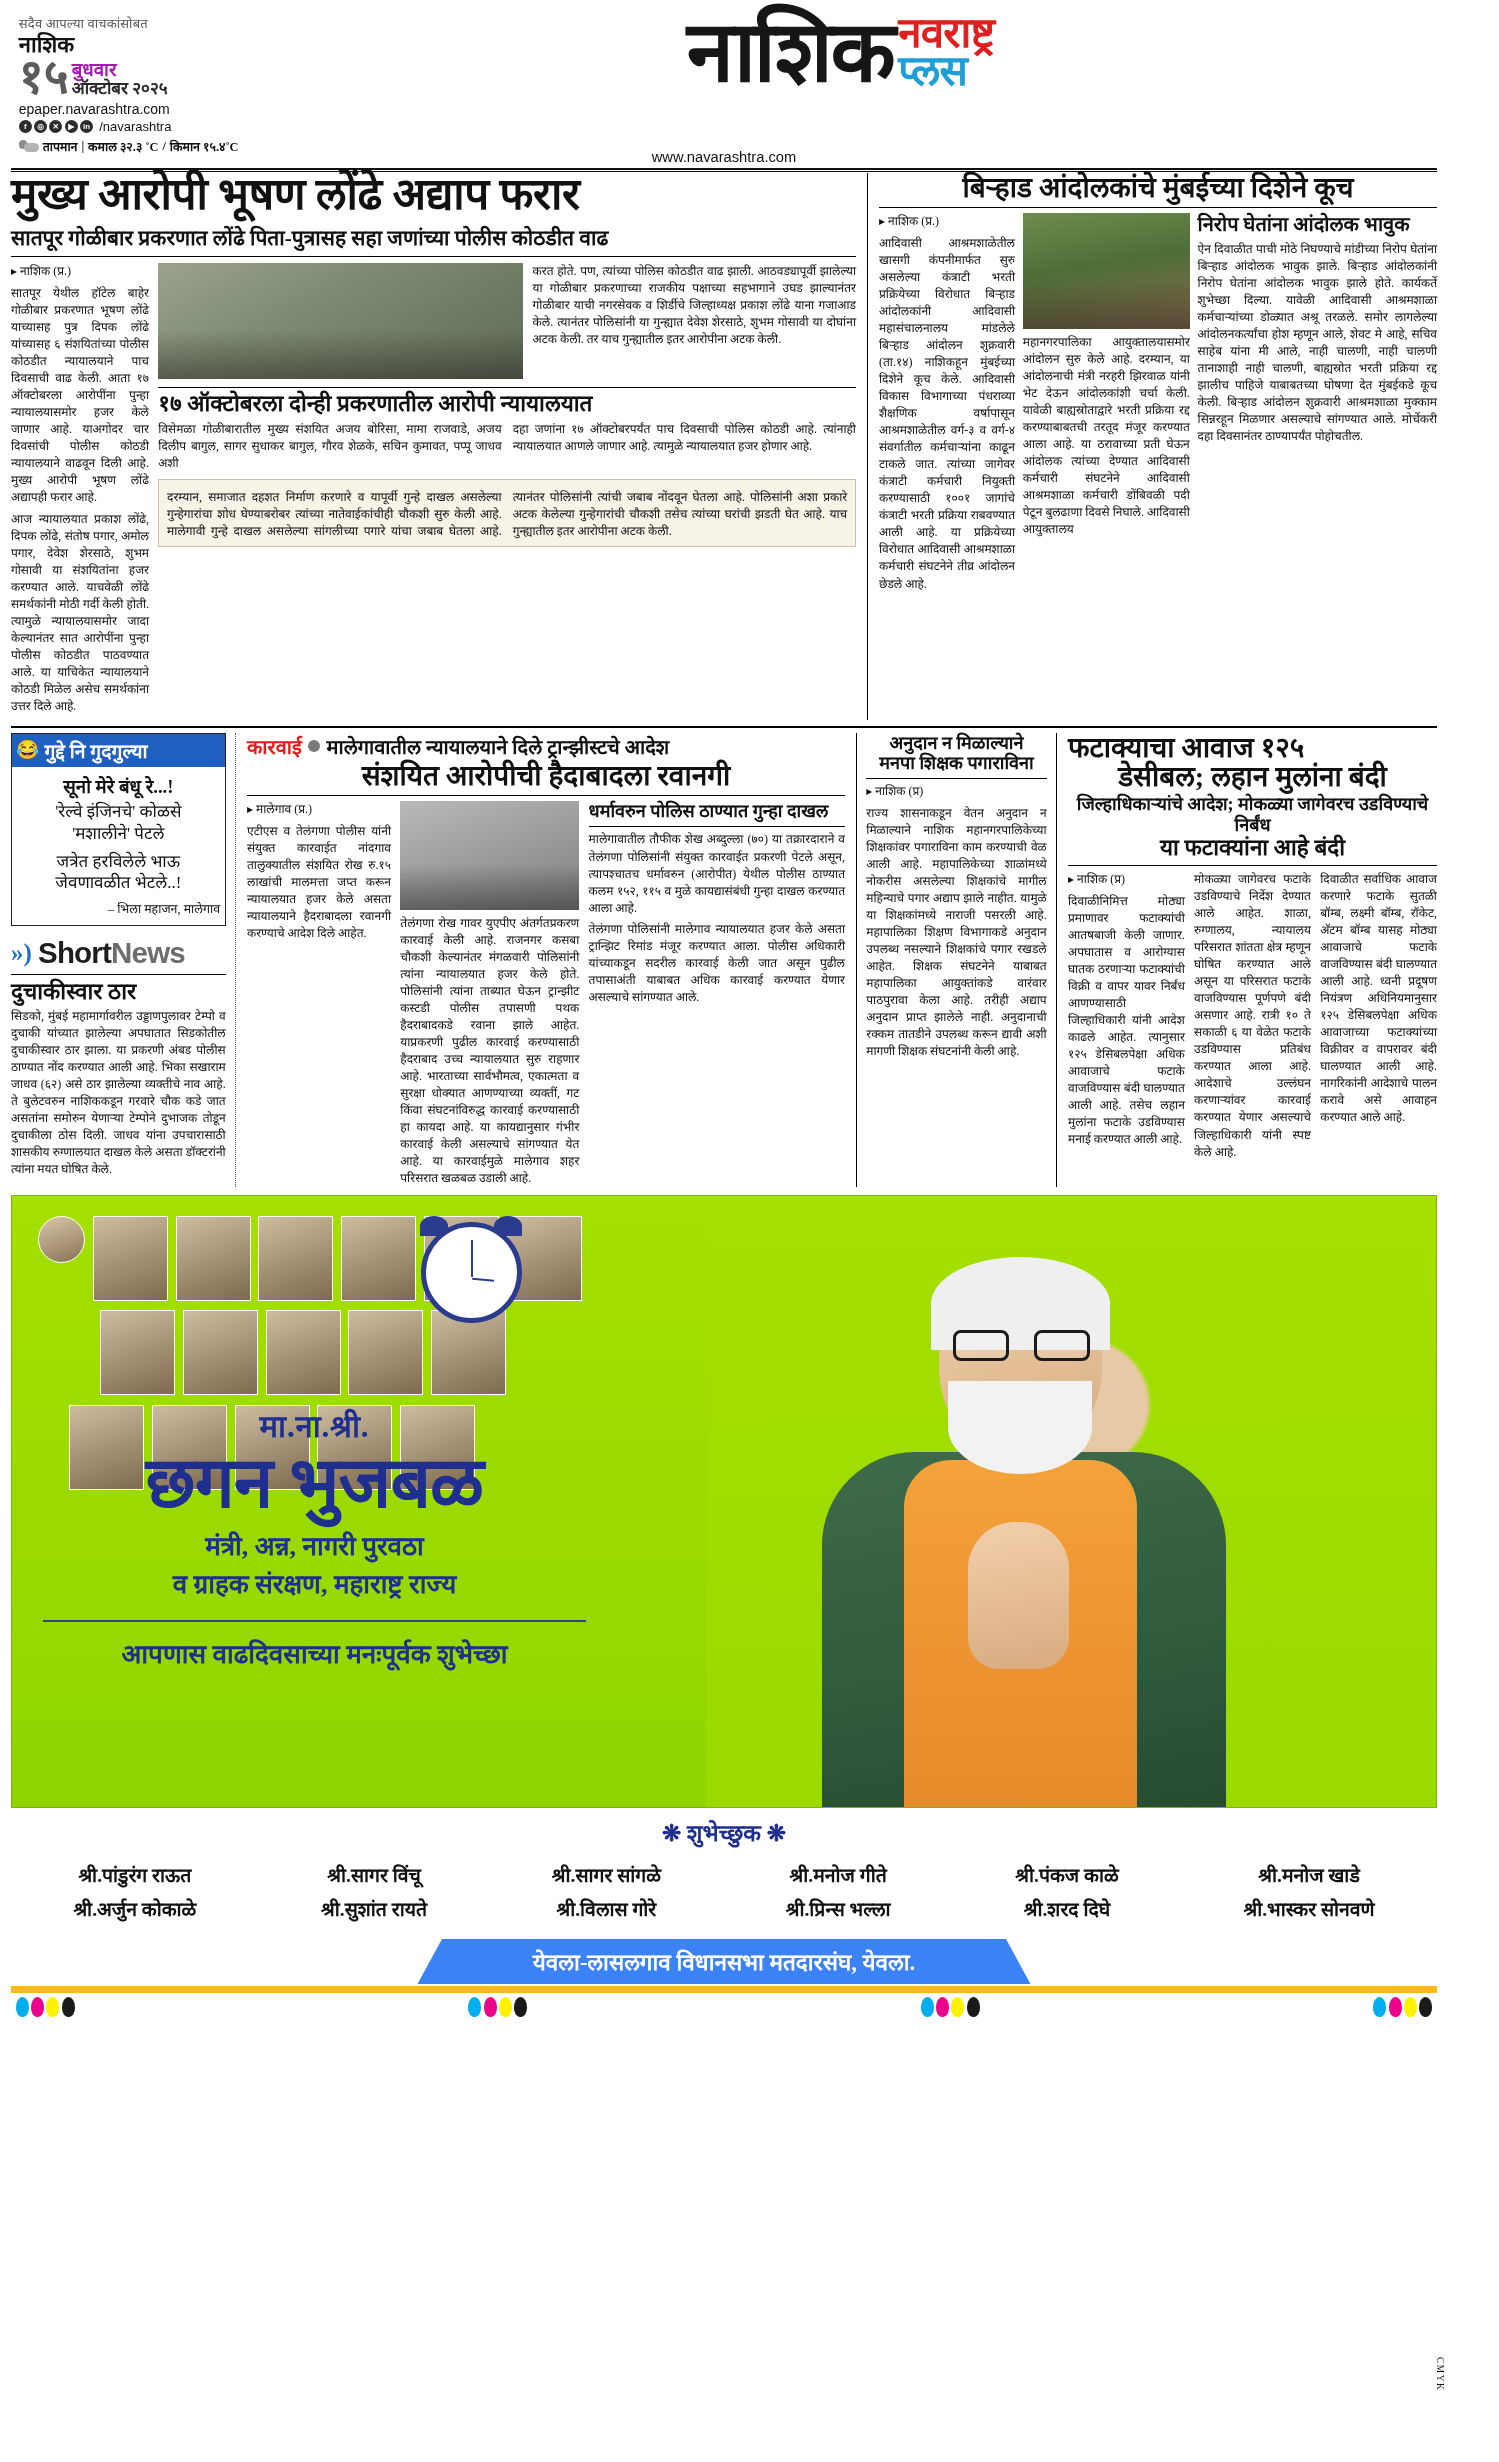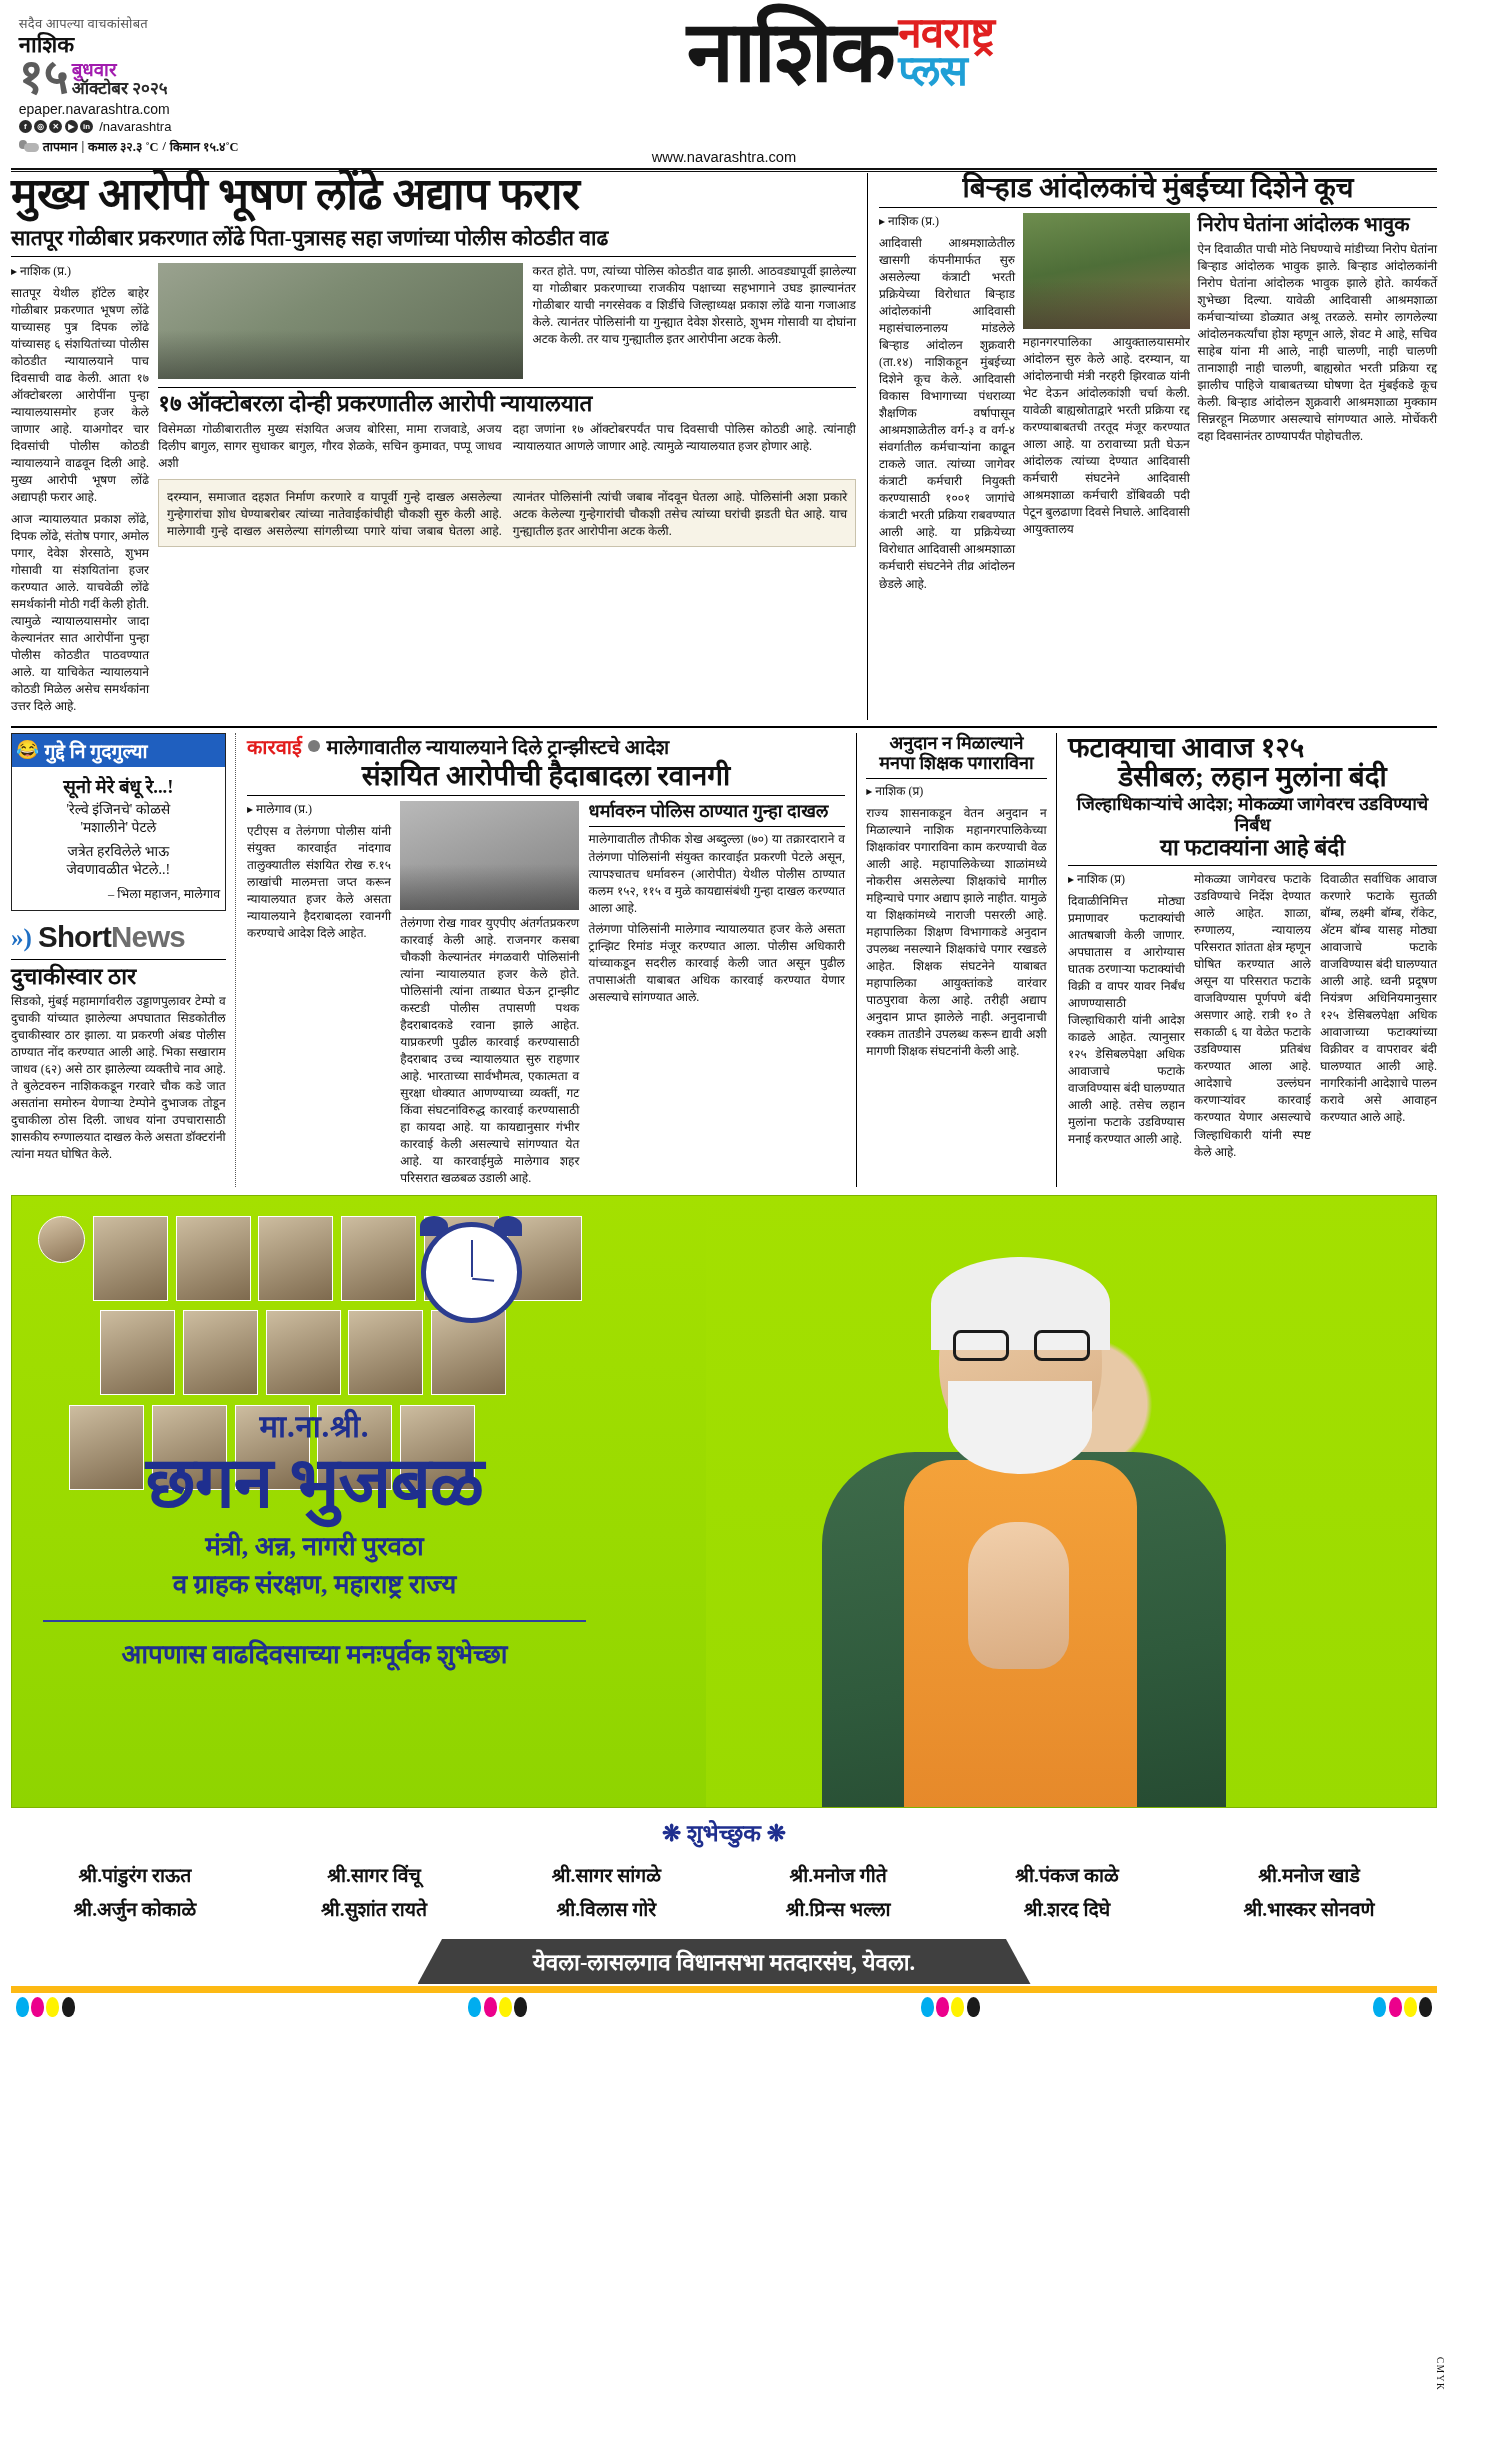--- a/index.html
+++ b/index.html
@@ -85,21 +85,21 @@
 
   .box-tan { background:#f7f3e7; border:0.8px solid #c9c2ac; padding:6.2px 7.8px; }
 
   
   .sidebar { width:225px; flex:0 0 225px; padding-right:9.3px; border-right:0.8px dotted #555; }
   .joke-box { border:0.8px solid #222; }
   .joke-hd { background:#1f5fbf; color:#fff; font-size:19.4px; font-weight:bold; padding:3.1px 4.7px; display:flex; align-items:center; gap:4.7px; }
   .emoji { font-size:18.6px; }
   .joke-body { padding:6.2px 4.7px 7.8px; text-align:center; }
   .joke-l1 { font-size:18.6px; font-weight:bold; margin-bottom:3.1px; }
-  .joke-l2 { font-size:14px; line-height:1.28; }
+  .joke-l2 { font-size:17px; line-height:1.28; }
   .joke-cr { font-size:12.4px; text-align:right; margin-top:6.2px; }
   .sn-hd { display:flex; align-items:center; gap:6.2px; margin:9.3px 0 1.6px; }
   .sn-logo { font-size:29.5px; font-weight:bold; font-family:"Liberation Sans",sans-serif; letter-spacing:-0.8px; }
   .sn-logo .a { color:#1d1d1d; } .sn-logo .b { color:#6d6d6d; }
   .sn-arrow { color:#1f6fc4; font-size:25px; font-weight:bold; line-height:1; }
 
   
   .midgrid { display:flex; margin-top:4.7px; }
   .mid-a { width:621px; flex:0 0 621px; padding:0 11px; border-right:1.6px solid #000; }
   .mid-b { width:200px; flex:0 0 200px; padding:0 9.3px; border-right:1.6px solid #000; }
@@ -144,21 +144,21 @@
   .fig-kurta{ position:absolute; left:198px; top:264px; width:233px;height:349px;
               background:linear-gradient(180deg,#f4a23a,#e6892a); border-radius:47px 47px 0 0; }
   .fig-hands{ position:absolute; left:262px; top:326px; width:101px;height:147px;border-radius:47px 47px 31px 31px;
               background:linear-gradient(170deg,#f2d0ac,#d9ab80); }
 
   .ad-greet { margin-top:7.8px; text-align:center; }
   .greet-hd { font-size:23px; font-weight:bold; color:#1f2f8f; }
   .greet-grid { display:flex; justify-content:space-around; margin-top:11px; }
   .greet-col { text-align:center; }
   .greet-col div { font-size:19.4px; font-weight:bold; line-height:1.75; }
-  .ad-const { margin:12.4px auto 0; width:613px; background:#404040; color:#fff; font-size:22.5px; font-weight:bold;
+  .ad-const { margin:12.4px auto 0; width:613px; background:#3b82f6; color:#fff; font-size:22.5px; font-weight:bold;
               text-align:center; padding:7px 0; clip-path:polygon(4% 0,96% 0,100% 100%,0 100%); }
   .cmyk { display:flex; justify-content:space-between; margin-top:3.1px; padding:0 4.7px; }
   .cmyk .grp { display:flex; gap:2.3px; }
   .cmyk i { width:13px;height:20px;border-radius:50% 50% 45% 45%; display:inline-block; }
   .c{background:#00adef;} .m{background:#ec008c;} .y{background:#fff200;} .k{background:#1a1a1a;}
   .bar-yellow { height:7.8px; background:#fdb913; margin-top:1.6px; }
   .cmykv { position:absolute; right:3.1px; bottom:71px; writing-mode:vertical-rl; font-size:9.3px; letter-spacing:1.6px; }
 </style>
 </head>
 <body>

